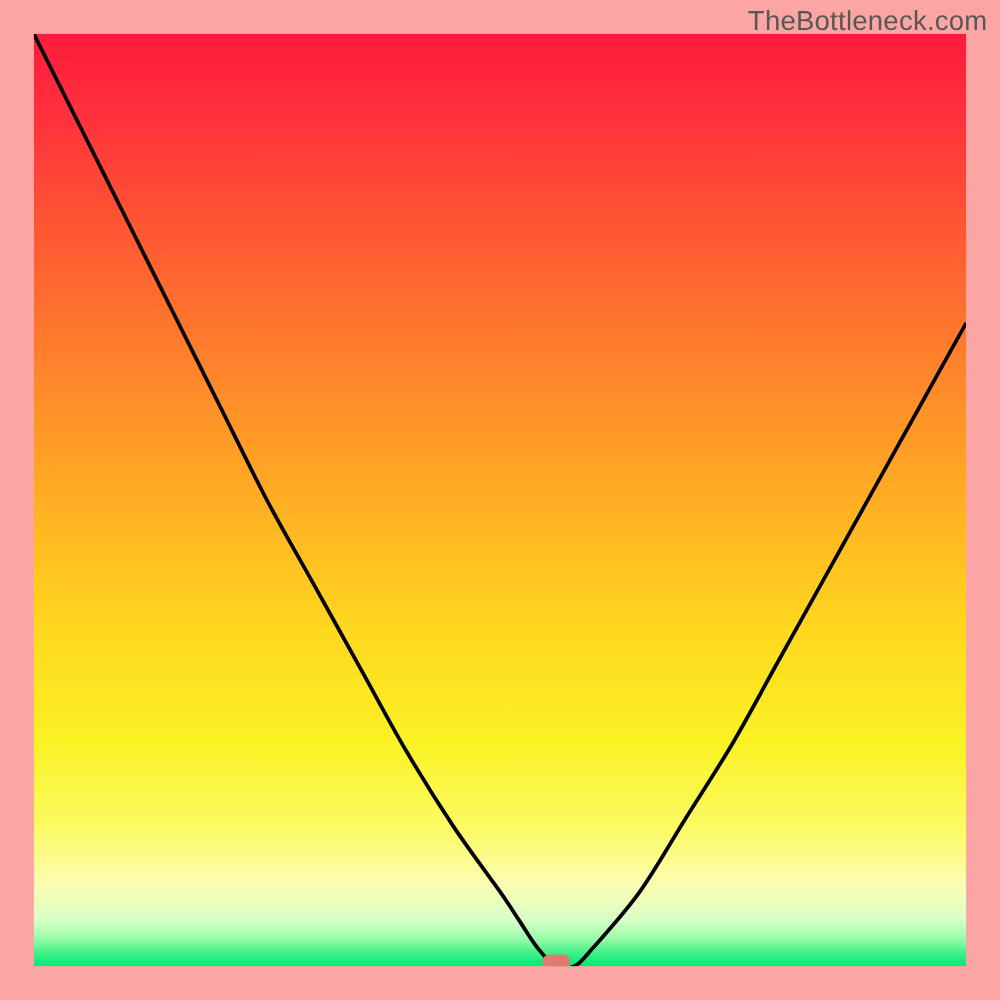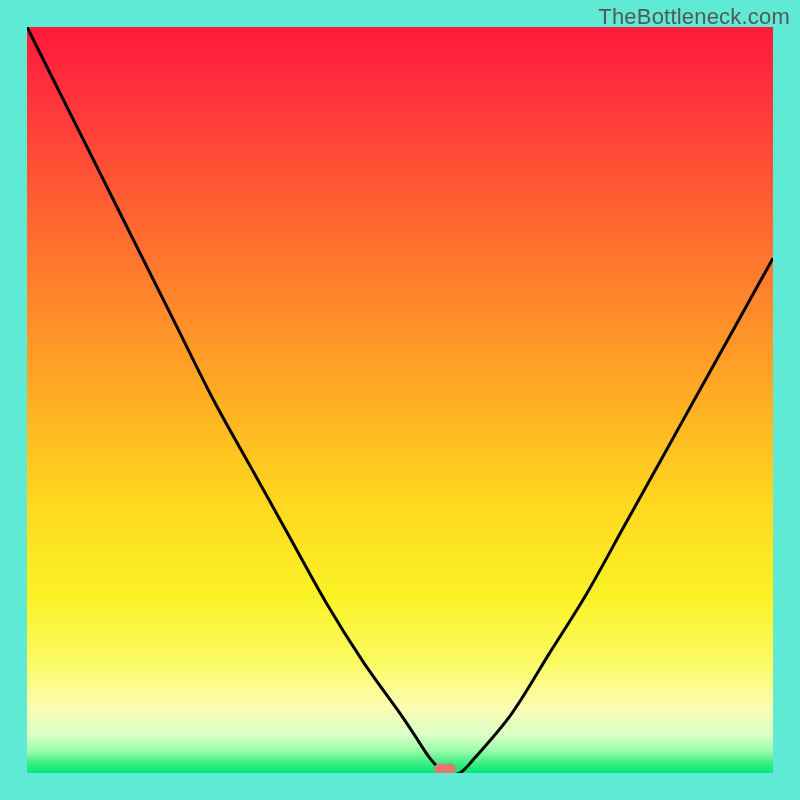--- a/index.html
+++ b/index.html
@@ -8,21 +8,21 @@
     width: 800px;
     height: 800px;
     background: #000000;
     overflow: hidden;
     font-family: Arial, Helvetica, sans-serif;
   }
   .frame {
     position: relative;
     width: 800px;
     height: 800px;
-    background: #5eead4;
+    background: #fca5a5;
   }
   .watermark {
     position: absolute;
     top: 4px;
     right: 10px;
     color: #575757;
     font-size: 22px;
     font-weight: 500;
     letter-spacing: 0.2px;
     z-index: 10;

